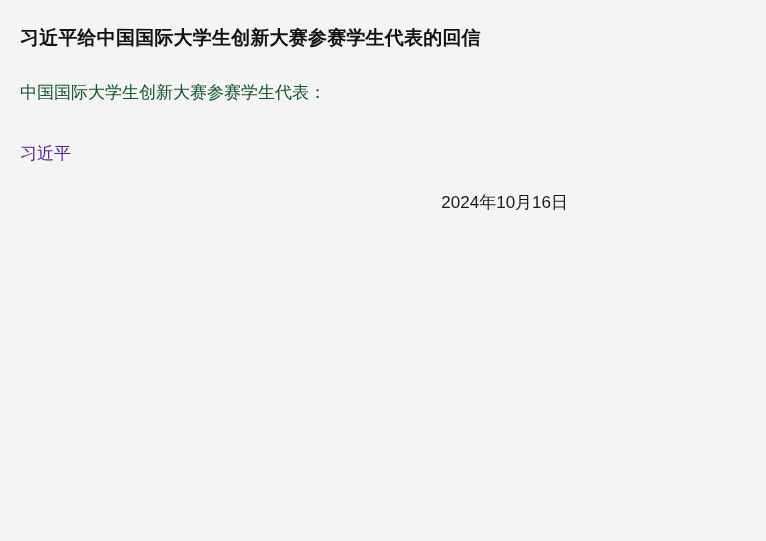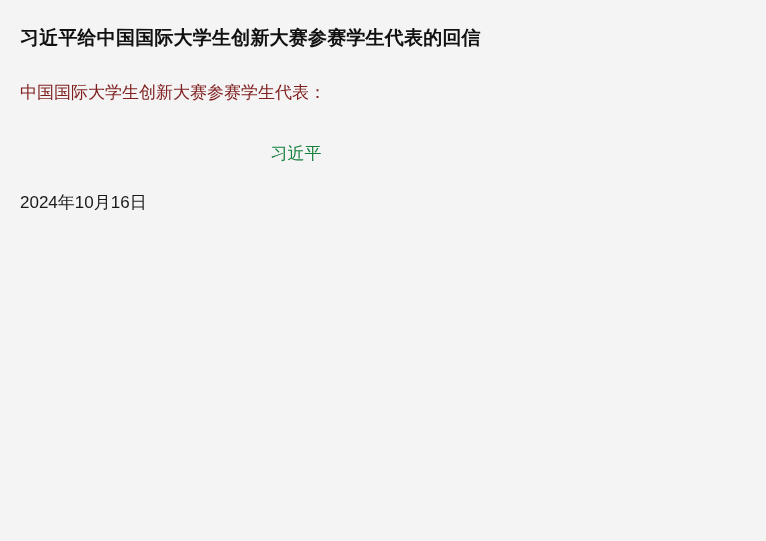--- a/index.html
+++ b/index.html
@@ -26,43 +26,43 @@
     font-size: 19px;
     font-weight: bold;
     line-height: 1.5;
     color: #111111;
     letter-spacing: 0.2px;
     margin: 0 0 26px 0;
   }
   .salutation {
     font-size: 17px;
     line-height: 1.6;
-    color: #7f1d1d;
+    color: #14532d;
     margin: 0 0 22px 0;
   }
   .para {
     font-size: 17px;
     line-height: 1.85;
     color: #1a1a1a;
     margin: 0 0 20px 0;
     text-align: justify;
     text-justify: inter-ideograph;
   }
   .signature {
     font-size: 17px;
     line-height: 1.6;
-    color: #15803d;
-    text-align: center;
+    color: #4c1d95;
+    text-align: left;
     margin: 34px 28px 0 0;
   }
   .date {
     font-size: 17px;
     line-height: 1.6;
     color: #1a1a1a;
-    text-align: left;
+    text-align: right;
     margin: 22px 32px 0 0;
   }
 </style>
 </head>
 <body>
 
 <div class="page">
 
   <h1 class="doc-title">习近平给中国国际大学生创新大赛参赛学生代表的回信</h1>
 

